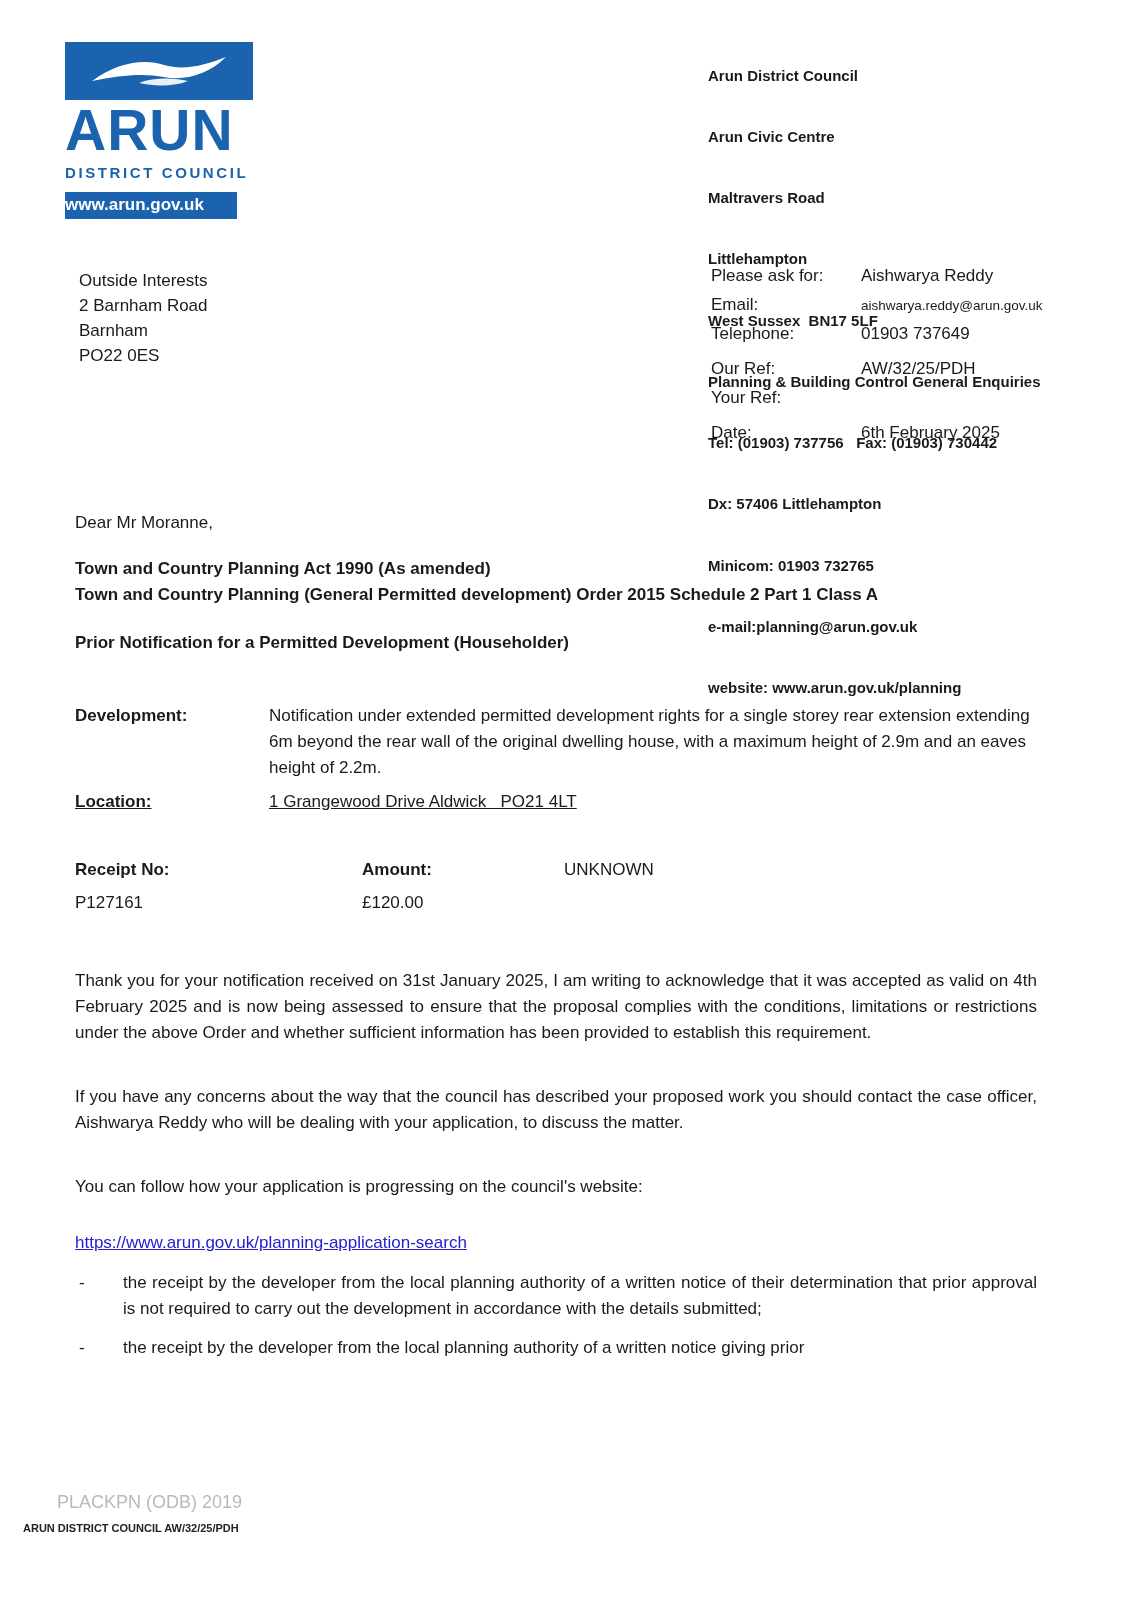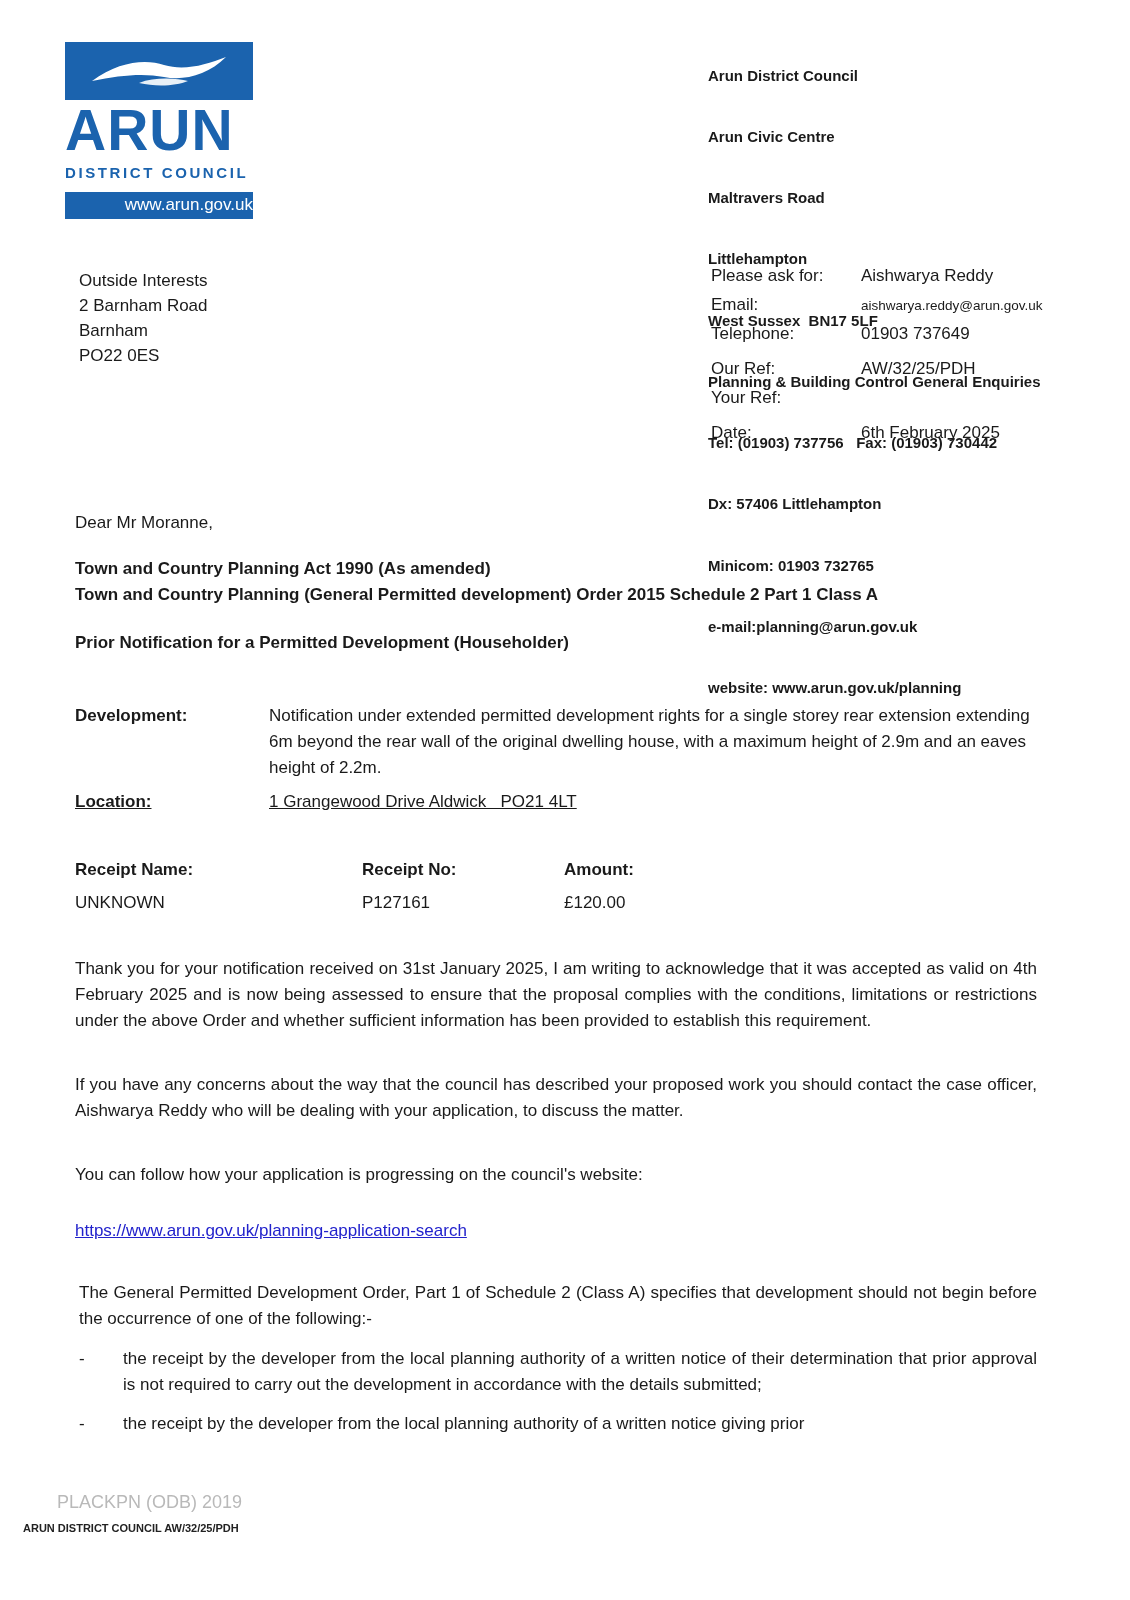--- a/index.html
+++ b/index.html
@@ -17,21 +17,21 @@
     margin:0 auto;
     overflow:hidden;
   }
 
   
   .logo-block{position:absolute;left:65px;top:42px;width:190px;}
   .logo-box{width:188px;height:58px;background:var(--brand-blue);display:flex;align-items:center;justify-content:center;}
   .logo-box svg{width:150px;height:40px;}
   .logo-title{font-size:57px;font-weight:bold;color:var(--brand-blue);letter-spacing:1px;line-height:1.0;margin-top:2px;}
   .logo-sub{font-size:15px;font-weight:bold;color:var(--brand-blue);letter-spacing:2.6px;margin-top:5px;white-space:nowrap;}
-  .web-bar{width:188px;margin-top:11px;background:var(--brand-blue);color:#fff;font-weight:normal;font-size:17px;text-align:right;padding:3px 0 4px 0;}
+  .web-bar{width:172px;margin-top:11px;background:var(--brand-blue);color:#fff;font-weight:bold;font-size:17px;text-align:left;padding:3px 0 4px 0;}
 
   
   .head-address{position:absolute;left:708px;top:25px;font-weight:bold;font-size:15px;line-height:20.4px;white-space:pre-wrap;}
 
   
   .recipient{position:absolute;left:79px;top:268px;font-size:17px;line-height:25px;}
 
   
   .contact{position:absolute;left:711px;top:266px;width:395px;font-size:17px;}
   .contact-row{display:flex;margin-bottom:9px;align-items:baseline;}
@@ -46,21 +46,21 @@
   .subject-line{font-weight:bold;}
   .subject2{font-weight:bold;margin-top:22px;}
   .dev-table{margin-top:47px;}
   .dev-row{display:flex;}
   .dev-row + .dev-row{margin-top:8px;text-decoration:underline;}
   .dev-row .dev-lbl{flex:0 0 194px;font-weight:bold;}
   .dev-row .dev-txt{flex:1;white-space:pre-wrap;}
   .receipt{margin-top:42px;display:grid;grid-template-columns:287px 202px 1fr;row-gap:7px;}
   .receipt .hdr{font-weight:bold;}
   .para{margin-top:38px;text-align:justify;}
-  .para.first{margin-top:40px;}
+  .para.first{margin-top:52px;}
   .link-line{margin-top:30px;}
   .link-line a{color:var(--link-blue);text-decoration:underline;}
   .gpdo{margin-top:36px;text-align:justify;padding-left:4px;}
   .bullets{margin-top:14px;}
   .bullet{display:flex;margin-bottom:13px;}
   .bullet .dash{flex:0 0 48px;padding-left:4px;}
   .bullet .btxt{flex:1;text-align:justify;}
 
   
   .footer-code{position:absolute;left:57px;top:1492px;font-size:18px;color:#b9b9b9;}
@@ -145,37 +145,35 @@
         <div class="dev-lbl">Development:</div>
         <div class="dev-txt">Notification under extended permitted development rights for a single storey rear extension extending 6m beyond the rear wall of the original dwelling house, with a maximum height of 2.9m and an eaves height of 2.2m.</div>
       </div>
       <div class="dev-row">
         <div class="dev-lbl">Location:</div>
         <div class="dev-txt">1 Grangewood Drive Aldwick   PO21 4LT</div>
       </div>
     </div>
 
     <div class="receipt">
-      <div class="hdr">Receipt Name:</div>
       <div class="hdr">Receipt No:</div>
       <div class="hdr">Amount:</div>
       <div>UNKNOWN</div>
       <div>P127161</div>
       <div>£120.00</div>
     </div>
 
     <div class="para first">Thank you for your notification received on 31st January 2025, I am writing to acknowledge that it was accepted as valid on 4th February 2025 and is now being assessed to ensure that the proposal complies with the conditions, limitations or restrictions under the above Order and whether sufficient information has been provided to establish this requirement.</div>
     <div class="para">If you have any concerns about the way that the council has described your proposed work you should contact the case officer, Aishwarya Reddy who will be dealing with your application, to discuss the matter.</div>
     <div class="para">You can follow how your application is progressing on the council's website:</div>
 
     <div class="link-line">
       <a href="#">https://www.arun.gov.uk/planning-application-search</a>
     </div>
 
-    <div class="gpdo">The General Permitted Development Order, Part 1 of Schedule 2 (Class A) specifies that development should not begin before the occurrence of one of the following:-</div>
 
     <div class="bullets">
       <div class="bullet">
         <span class="dash">-</span>
         <div class="btxt">the receipt by the developer from the local planning authority of a written notice of their determination that prior approval is not required to carry out the development in accordance with the details submitted;</div>
       </div>
       <div class="bullet">
         <span class="dash">-</span>
         <div class="btxt">the receipt by the developer from the local planning authority of a written notice giving prior</div>
       </div>

